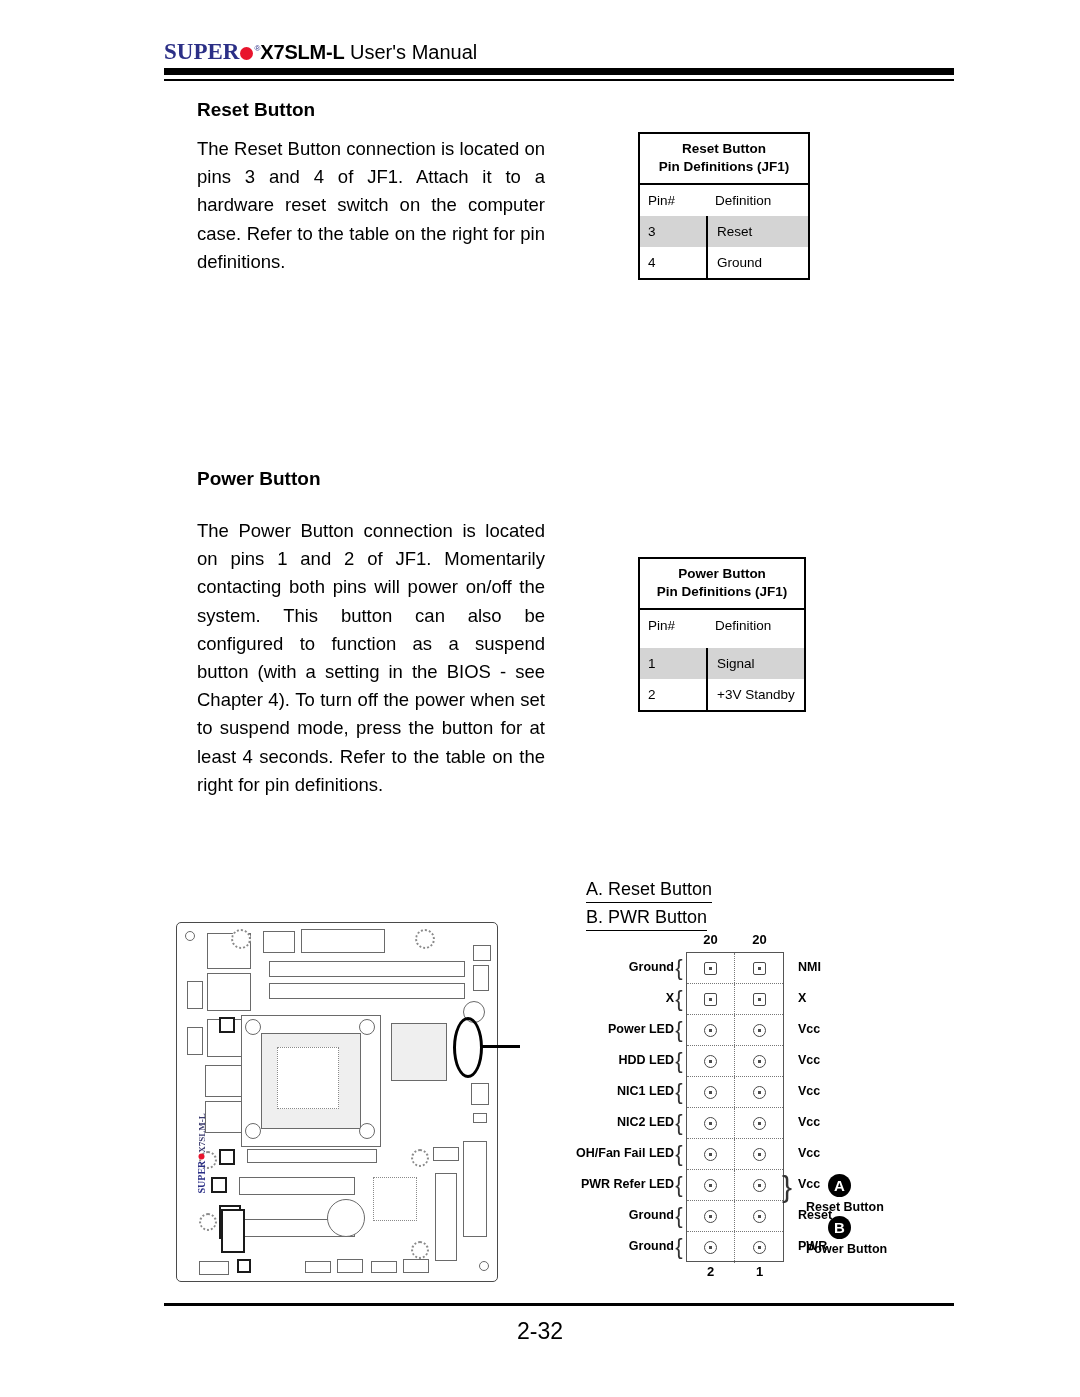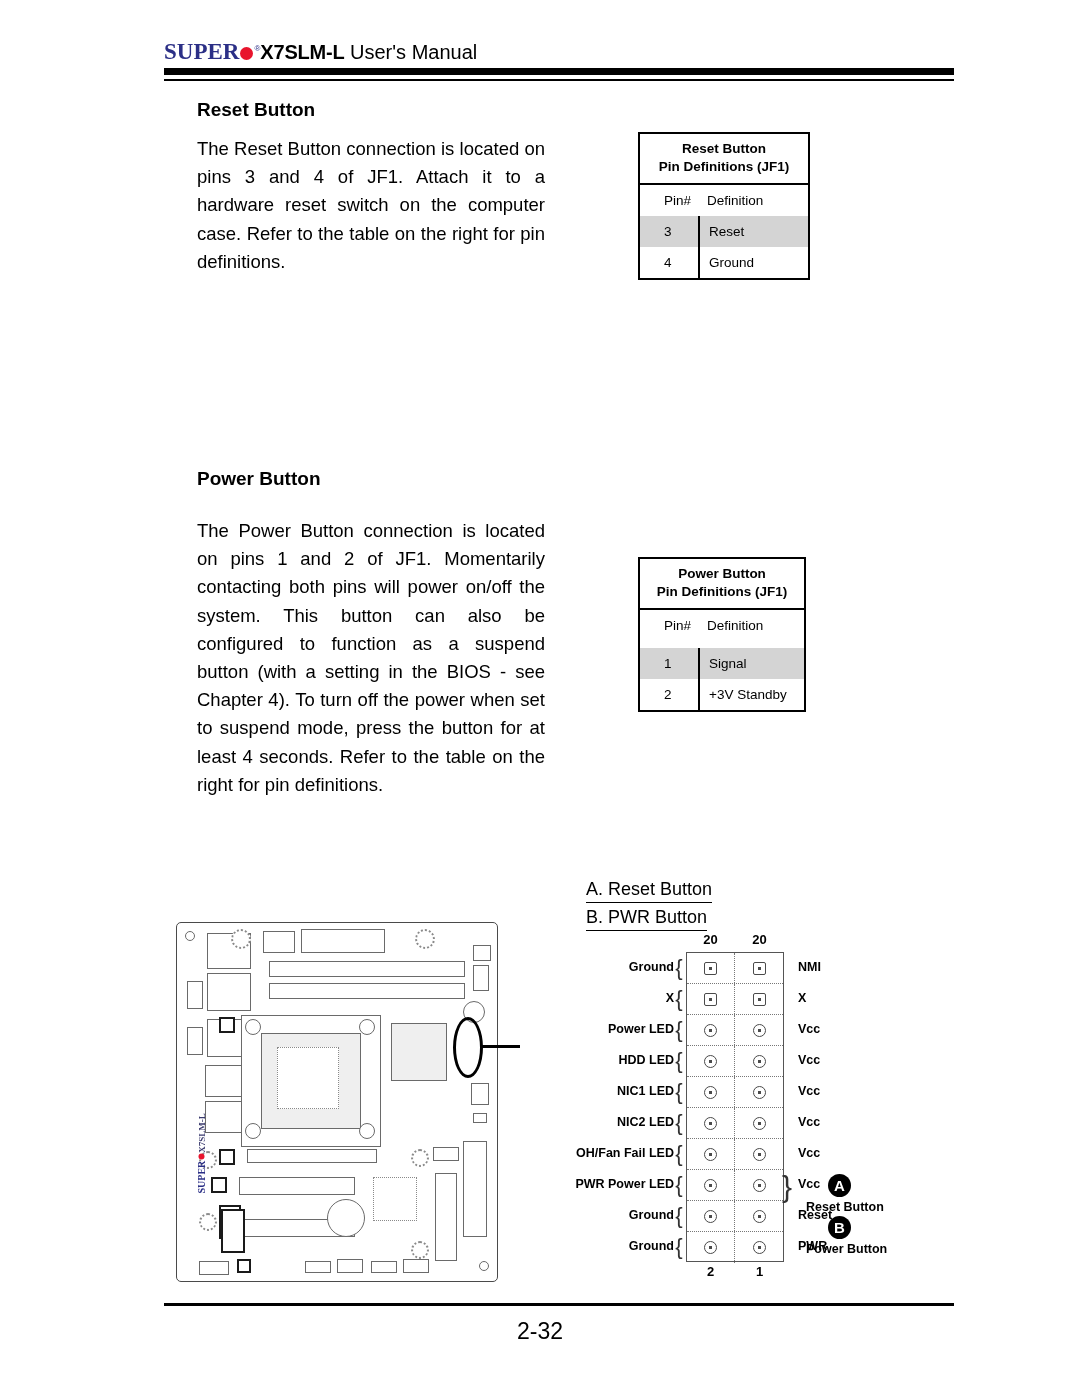--- a/index.html
+++ b/index.html
@@ -117,22 +117,23 @@
     border-bottom: 2px solid #000000;
   }
   .pt-row {
     display: flex;
     font-size: 13.5px;
     line-height: 17px;
   }
   .pt-row .c-pin {
     width: 58px;
     flex: 0 0 58px;
-    padding: 7px 0 7px 24px;
-    box-sizing: border-box;
+    padding: 7px 0 7px 0;
+    box-sizing: border-box;
+    margin-left: 8px;
   }
   .pt-row .c-def {
     flex: 1 1 auto;
     padding: 7px 0 7px 9px;
     box-sizing: border-box;
   }
   .pt-row.is-head .c-def { border-left: none; }
   .pt-row.is-data .c-def { border-left: 2px solid #000000; }
   .pt-row.shaded { background: #d4d4d4; }
   #power-table .pt-row.is-head .c-pin { padding-bottom: 14px; }
@@ -517,21 +518,21 @@
       <div class="jf1-label left" style="top: 84px;">Power LED</div>
       <div class="brace" style="top: 84px;">{</div>
       <div class="jf1-label left" style="top: 115px;">HDD LED</div>
       <div class="brace" style="top: 115px;">{</div>
       <div class="jf1-label left" style="top: 146px;">NIC1 LED</div>
       <div class="brace" style="top: 146px;">{</div>
       <div class="jf1-label left" style="top: 177px;">NIC2 LED</div>
       <div class="brace" style="top: 177px;">{</div>
       <div class="jf1-label left" style="top: 208px;">OH/Fan Fail LED</div>
       <div class="brace" style="top: 208px;">{</div>
-      <div class="jf1-label left" style="top: 239px;">PWR Power LED</div>
+      <div class="jf1-label left" style="top: 239px;">PWR Refer LED</div>
       <div class="brace" style="top: 239px;">{</div>
       <div class="jf1-label left" style="top: 270px;">Ground</div>
       <div class="brace" style="top: 270px;">{</div>
       <div class="jf1-label left" style="top: 301px;">Ground</div>
       <div class="brace" style="top: 301px;">{</div>
     </div>
   <div id="jf1-labels-right">
       <div class="jf1-label right" style="top: 22px;">NMI</div>
       <div class="jf1-label right" style="top: 53px;">X</div>
       <div class="jf1-label right" style="top: 84px;">Vcc</div>

